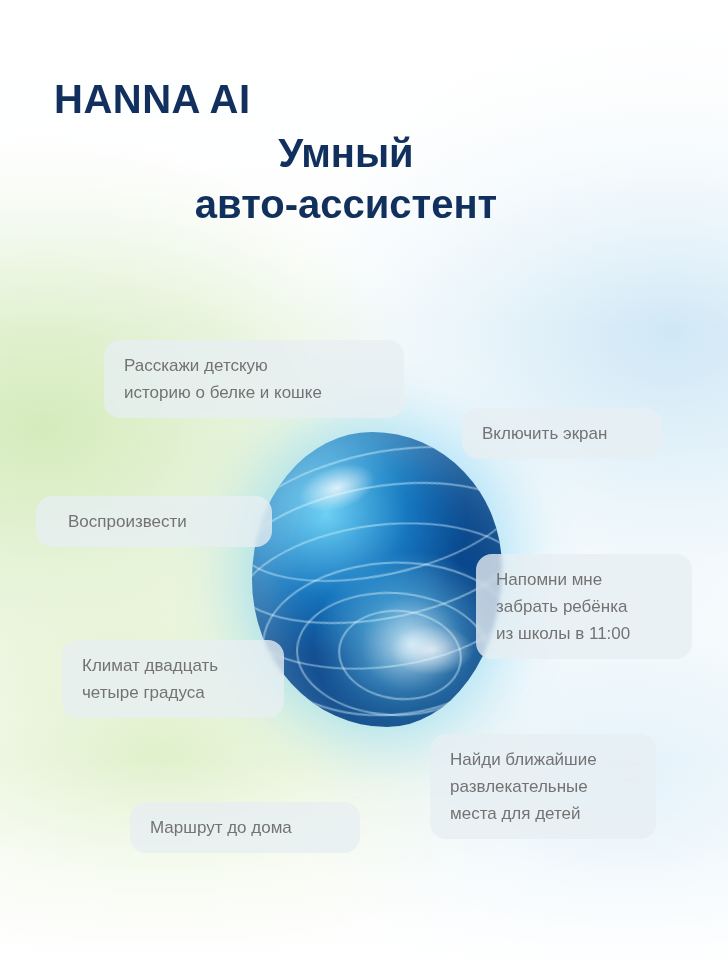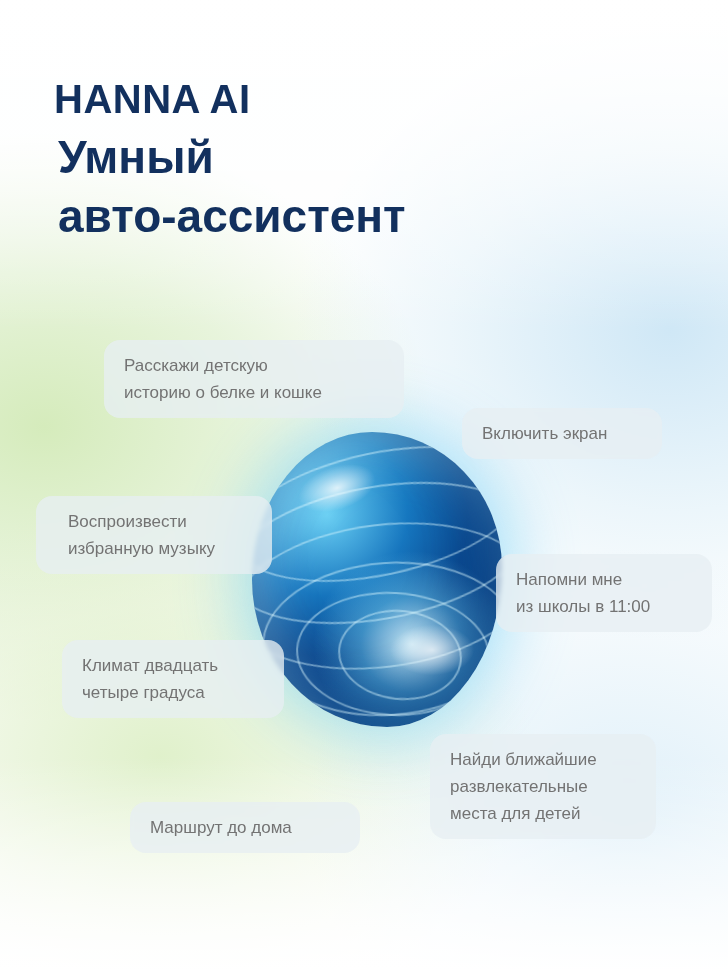--- a/index.html
+++ b/index.html
@@ -63,25 +63,26 @@
   .headline .brand {
     font-size: 40px;
     line-height: 46px;
     font-weight: bold;
     letter-spacing: 0.5px;
     color: #12305e;
     margin: 8px;
   }
   .headline .sub1,
   .headline .sub2 {
-    font-size: 46px;
+    font-size: 40px;
     line-height: 47px;
     font-weight: bold;
     color: #12305e;
-    margin: 12px;
+    margin: 4px;
+    text-align: center;
   }
 
   
   .orb-wrap {
     position: absolute;
     left: 252px;
     top: 432px;
     width: 250px;
     height: 300px;
   }
@@ -152,21 +153,21 @@
     font-size: 17px;
     line-height: 27px;
     padding: 12px 20px;
     box-sizing: border-box;
     backdrop-filter: blur(2px);
   }
 
   .chip-story    { left: 104px; top: 340px; width: 300px; }
   .chip-screen   { left: 462px; top: 408px; width: 200px; }
   .chip-music    { left: 36px;  top: 496px; width: 236px; padding-left: 32px; }
-  .chip-remind   { left: 496px; top: 554px; width: 216px; }
+  .chip-remind   { left: 476px; top: 554px; width: 216px; }
   .chip-climate  { left: 62px;  top: 640px; width: 222px; }
   .chip-route    { left: 130px; top: 762px; width: 230px; margin-top: 40px; }
   .chip-places   { left: 430px; top: 734px; width: 226px; }
 </style>
 </head>
 <body>
 
 <div class="poster">
 
   <div class="bg-layer wash-green"></div>
@@ -200,25 +201,25 @@
     <div>Расскажи детскую</div>
     <div>историю о белке и кошке</div>
   </div>
 
   <div class="chip chip-screen">
     <div>Включить экран</div>
   </div>
 
   <div class="chip chip-music">
     <div>Воспроизвести</div>
-    <div>избранную музыку</div>
   </div>
 
   <div class="chip chip-remind">
     <div>Напомни мне</div>
+    <div>забрать ребёнка</div>
     <div>из школы в 11:00</div>
   </div>
 
   <div class="chip chip-climate">
     <div>Климат двадцать</div>
     <div>четыре градуса</div>
   </div>
 
   <div class="chip chip-route">
     <div>Маршрут до дома</div>

